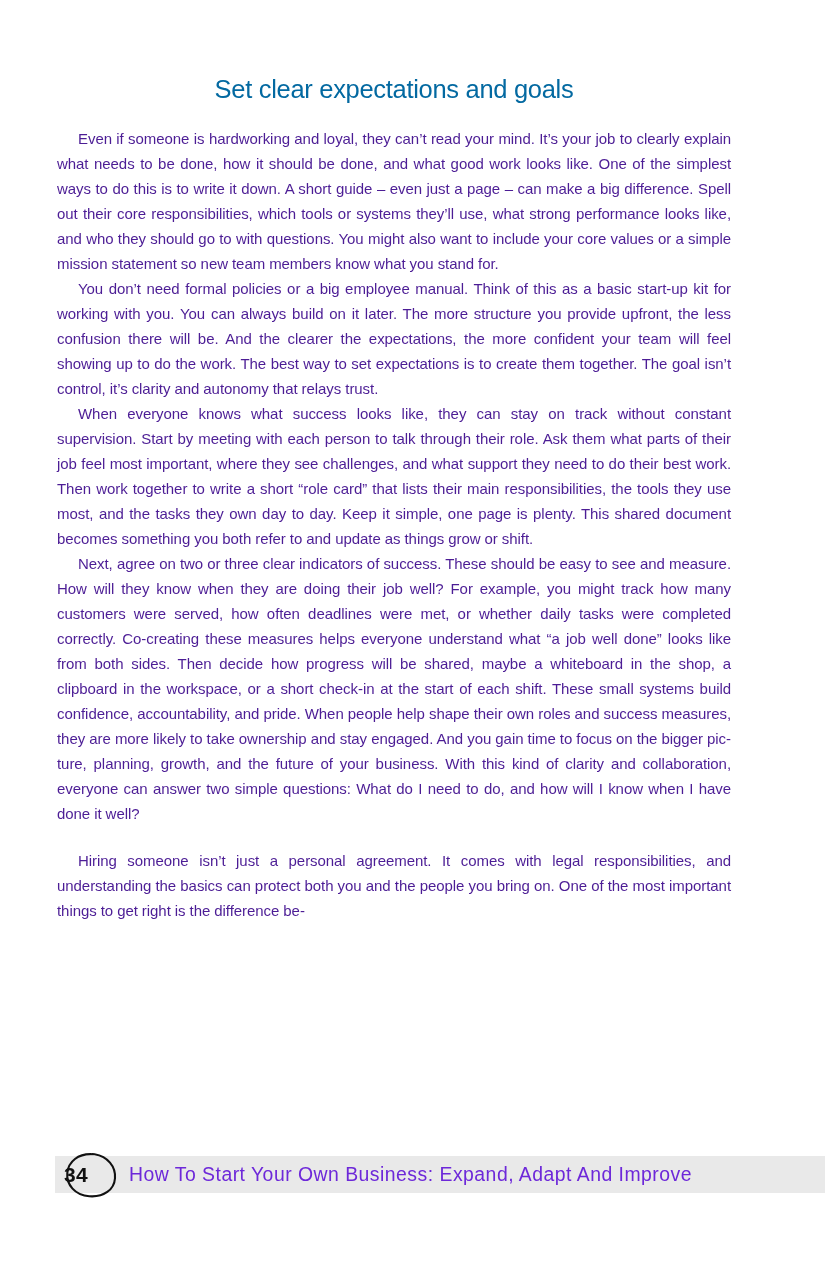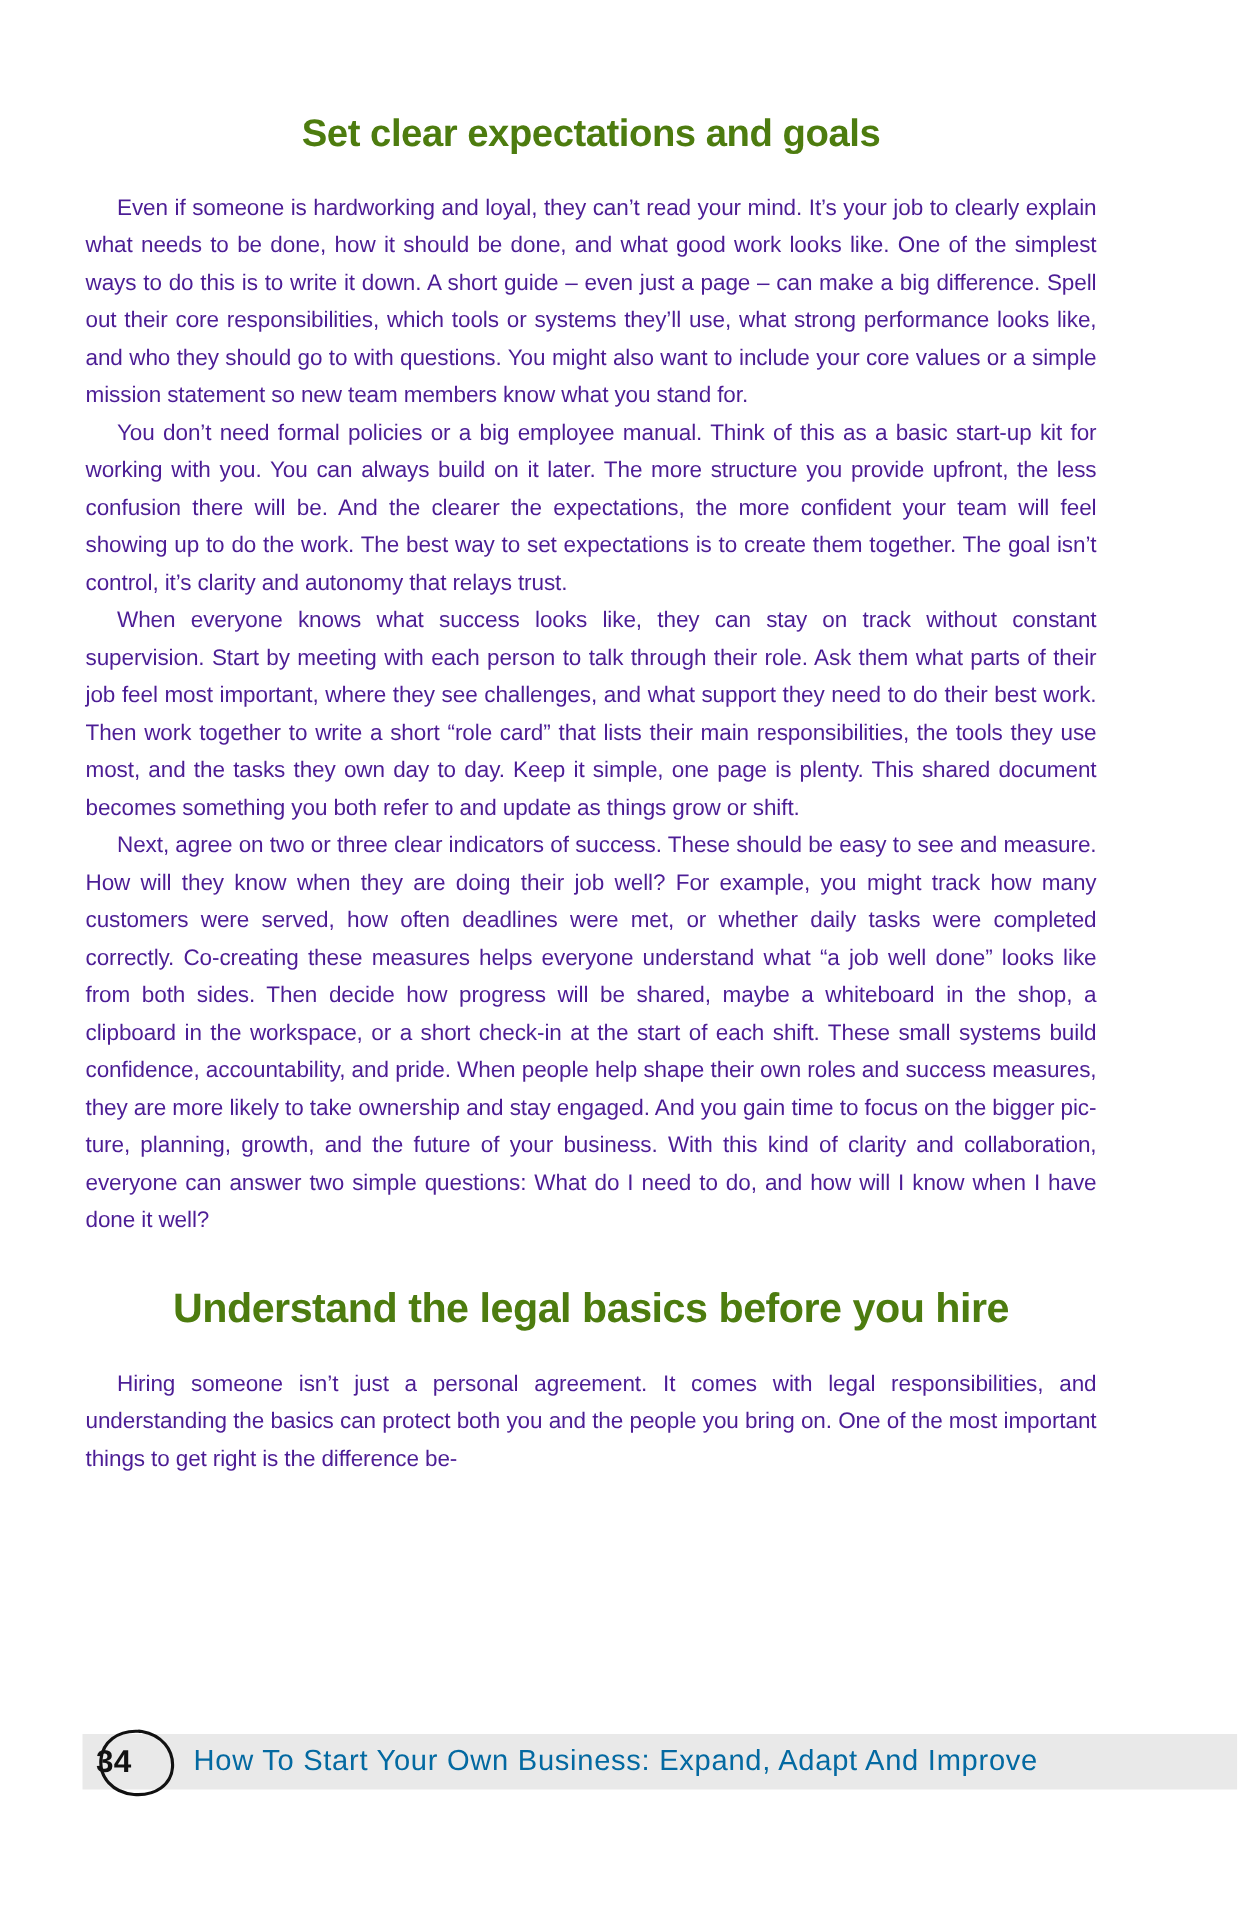--- a/index.html
+++ b/index.html
@@ -27,23 +27,23 @@
     position: absolute;
     left: 57px;
     top: 0;
     width: 674px;
   }
 
   
   h1.section-title,
   h2.section-title {
     font-family: "Liberation Sans", "DejaVu Sans", sans-serif;
-    font-weight: bold;
+    font-weight: normal;
     text-align: center;
-    color: #4d7c0f;
+    color: #0369a1;
     margin: 0;
     letter-spacing: -0.012em;
   }
 
   h1.section-title {
     font-size: 25.5px;
     line-height: 30px;
     padding-top: 74px;
     padding-bottom: 0;
   }
@@ -101,21 +101,21 @@
     display: flex;
     align-items: center;
   }
 
   .footer-title {
     margin-left: 74px;
     font-size: 19.4px;
     line-height: 1;
     font-weight: 500;
     letter-spacing: 0.025em;
-    color: #0369a1;
+    color: #6d28d9;
     white-space: nowrap;
   }
 
   
   .page-number-badge {
     position: absolute;
     left: 9px;
     top: 50%;
     transform: translateY(-50%);
     width: 54px;
@@ -152,21 +152,20 @@
 
     <h1 class="section-title">Set clear expectations and goals</h1>
 
     <div class="body-copy">
       <p class="first-after-heading"><span class="indent"></span><span>Even if someone is hardworking and loyal, they can’t read your mind. It’s your job to clearly explain what needs to be done, how it should be done, and what good work looks like. One of the simplest ways to do this is to write it down. A short guide – even just a page – can make a big difference. Spell out their core responsibilities, which tools or systems they’ll use, what strong performance looks like, and who they should go to with questions. You might also want to include your core values or a simple mission statement so new team members know what you stand for.</span></p>
       <p><span class="indent"></span><span>You don’t need formal policies or a big employee manual. Think of this as a basic start-up kit for working with you. You can always build on it later. The more structure you provide upfront, the less confusion there will be. And the clearer the expectations, the more confident your team will feel showing up to do the work. The best way to set expectations is to create them together. The goal isn’t control, it’s clarity and autonomy that relays trust.</span></p>
       <p><span class="indent"></span><span>When everyone knows what success looks like, they can stay on track without constant supervision. Start by meeting with each person to talk through their role. Ask them what parts of their job feel most important, where they see chal­lenges, and what support they need to do their best work. Then work together to write a short “role card” that lists their main responsibilities, the tools they use most, and the tasks they own day to day. Keep it simple, one page is plen­ty. This shared document becomes something you both refer to and update as things grow or shift.</span></p>
       <p><span class="indent"></span><span>Next, agree on two or three clear indicators of success. These should be easy to see and measure. How will they know when they are doing their job well? For example, you might track how many customers were served, how often dead­lines were met, or whether daily tasks were completed correctly. Co-creating these measures helps everyone understand what “a job well done” looks like from both sides. Then decide how progress will be shared, maybe a whiteboard in the shop, a clipboard in the workspace, or a short check-in at the start of each shift. These small systems build confidence, accountability, and pride. When people help shape their own roles and success measures, they are more likely to take ownership and stay engaged. And you gain time to focus on the bigger pic­ture, planning, growth, and the future of your business. With this kind of clarity and collaboration, everyone can answer two simple questions: What do I need to do, and how will I know when I have done it well?</span></p>
     </div>
 
-    <h2 class="section-title">Understand the legal basics before you hire</h2>
 
     <div class="body-copy">
       <p class="first-after-heading"><span class="indent"></span><span>Hiring someone isn’t just a personal agreement. It comes with legal responsi­bilities, and understanding the basics can protect both you and the people you bring on. One of the most important things to get right is the difference be-</span></p>
     </div>
 
   </div>
 
   <div class="footer">
     <div class="footer-inner">
 

